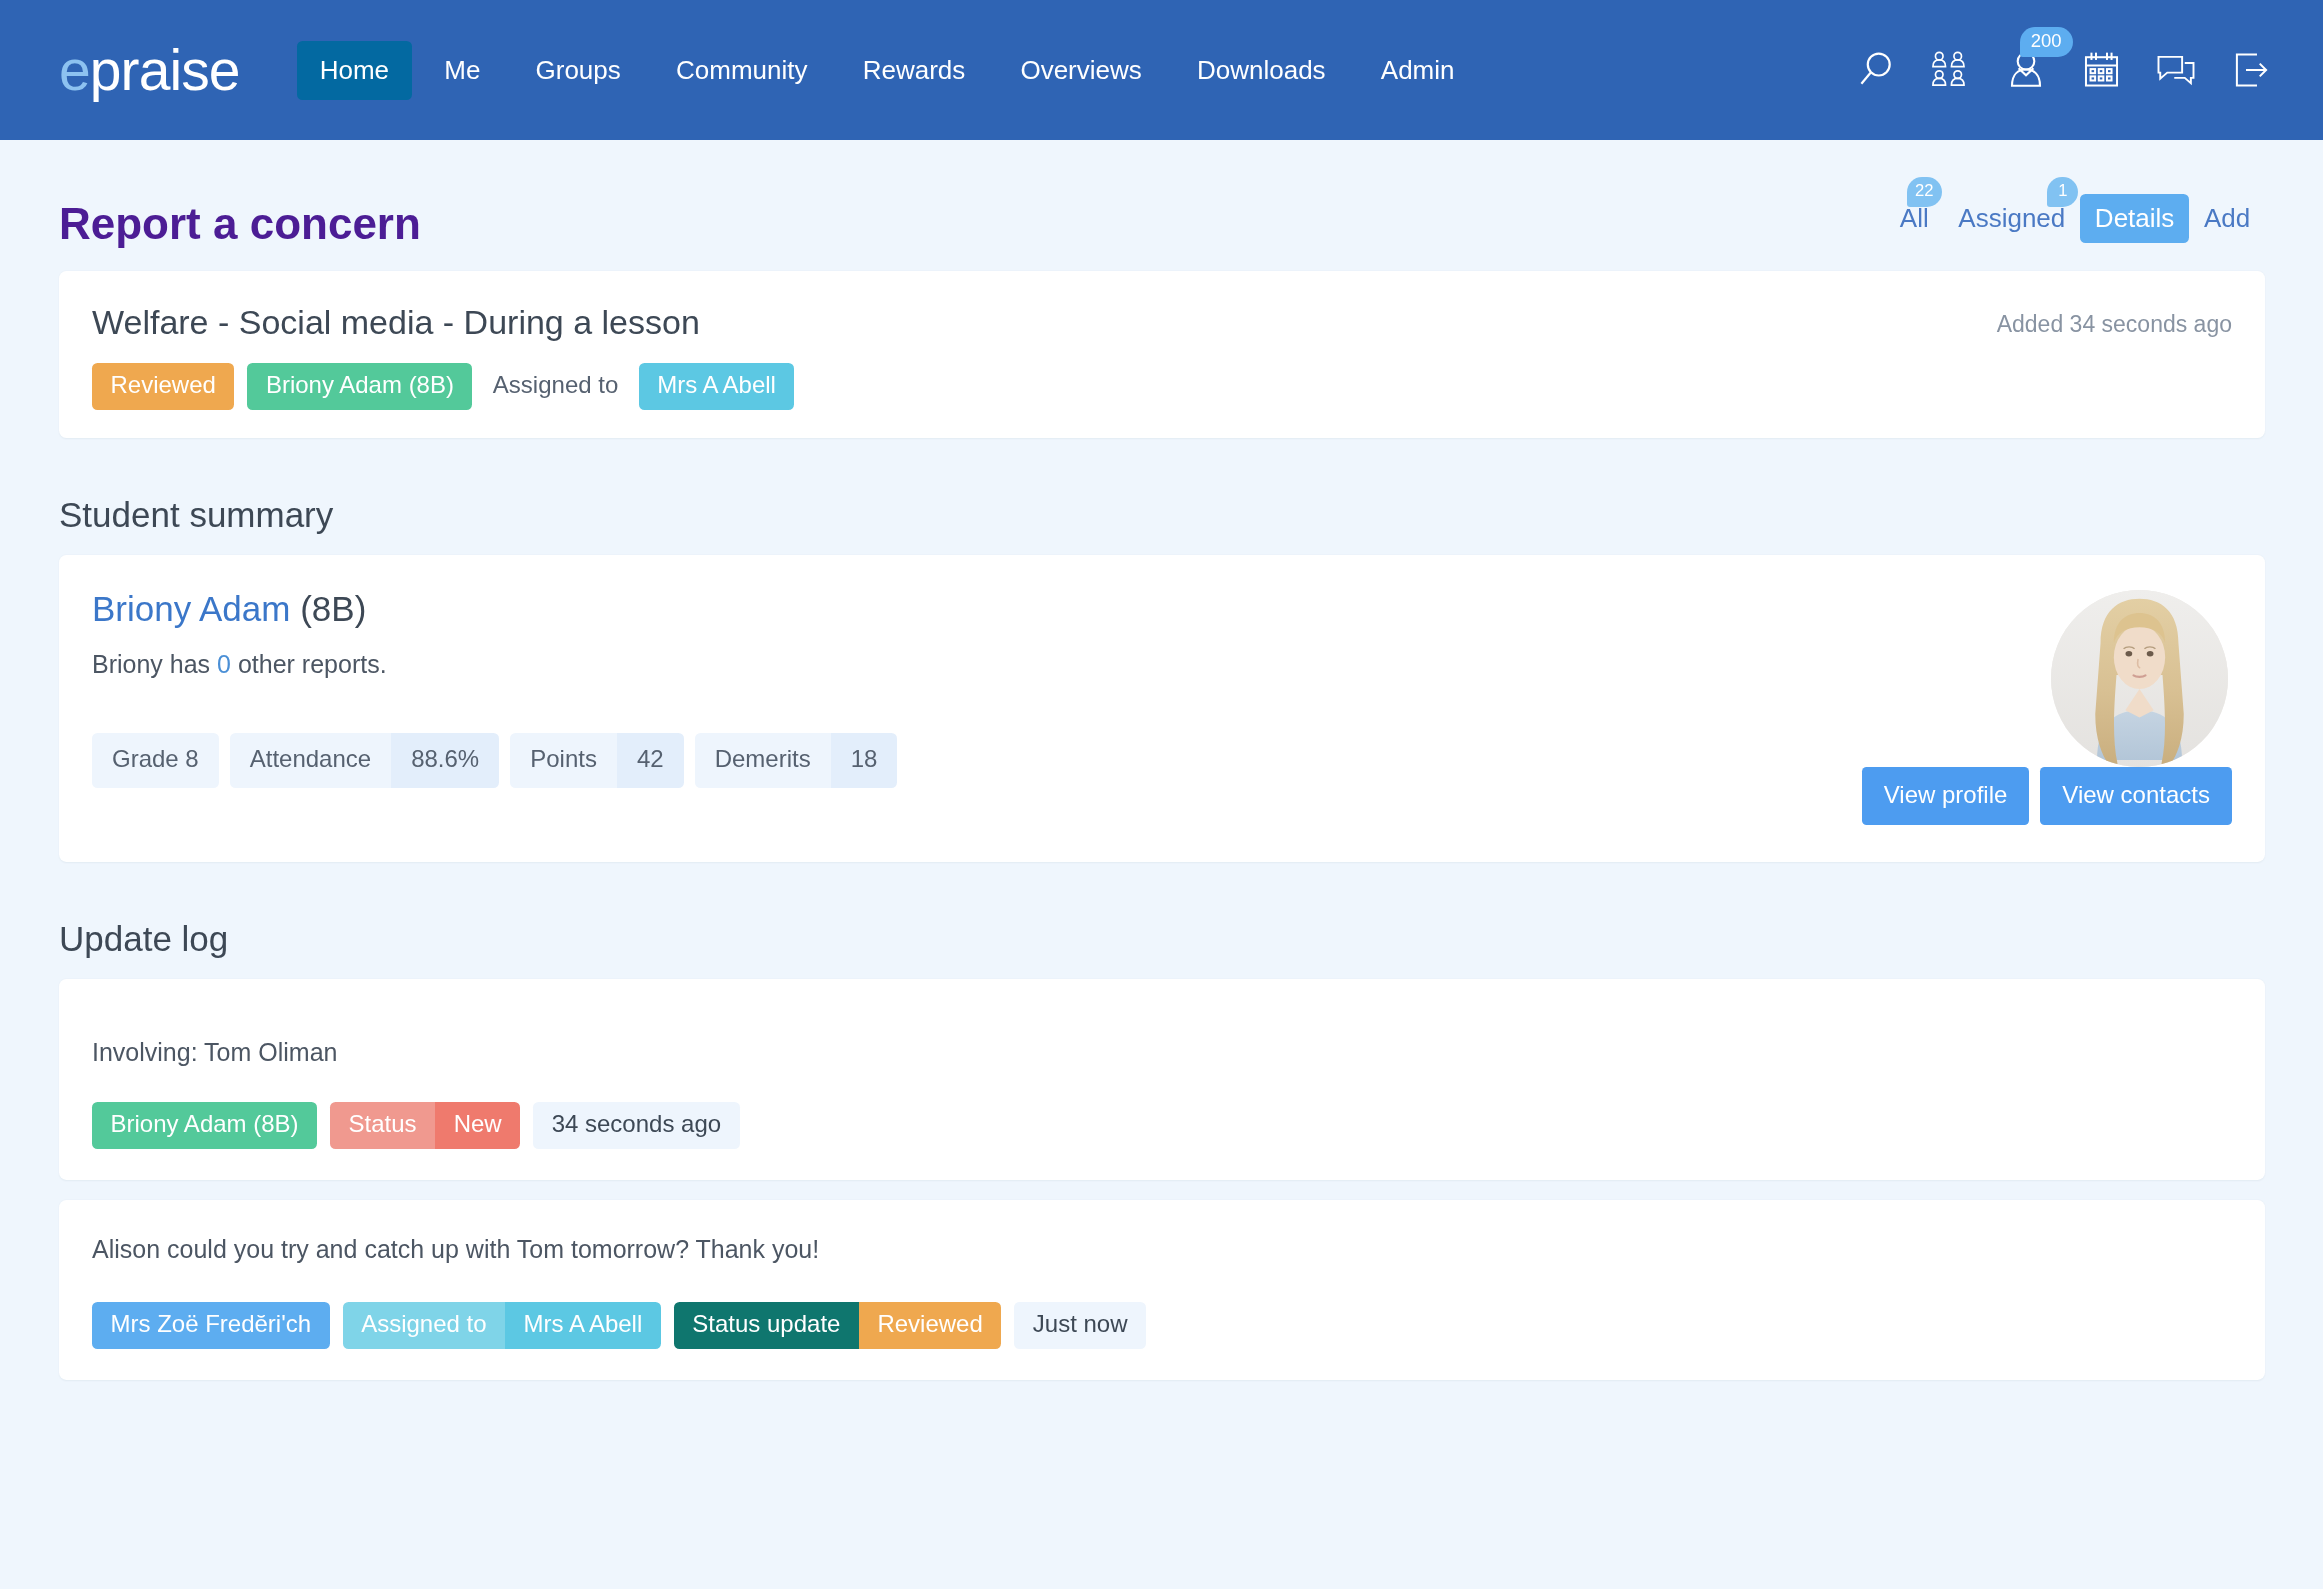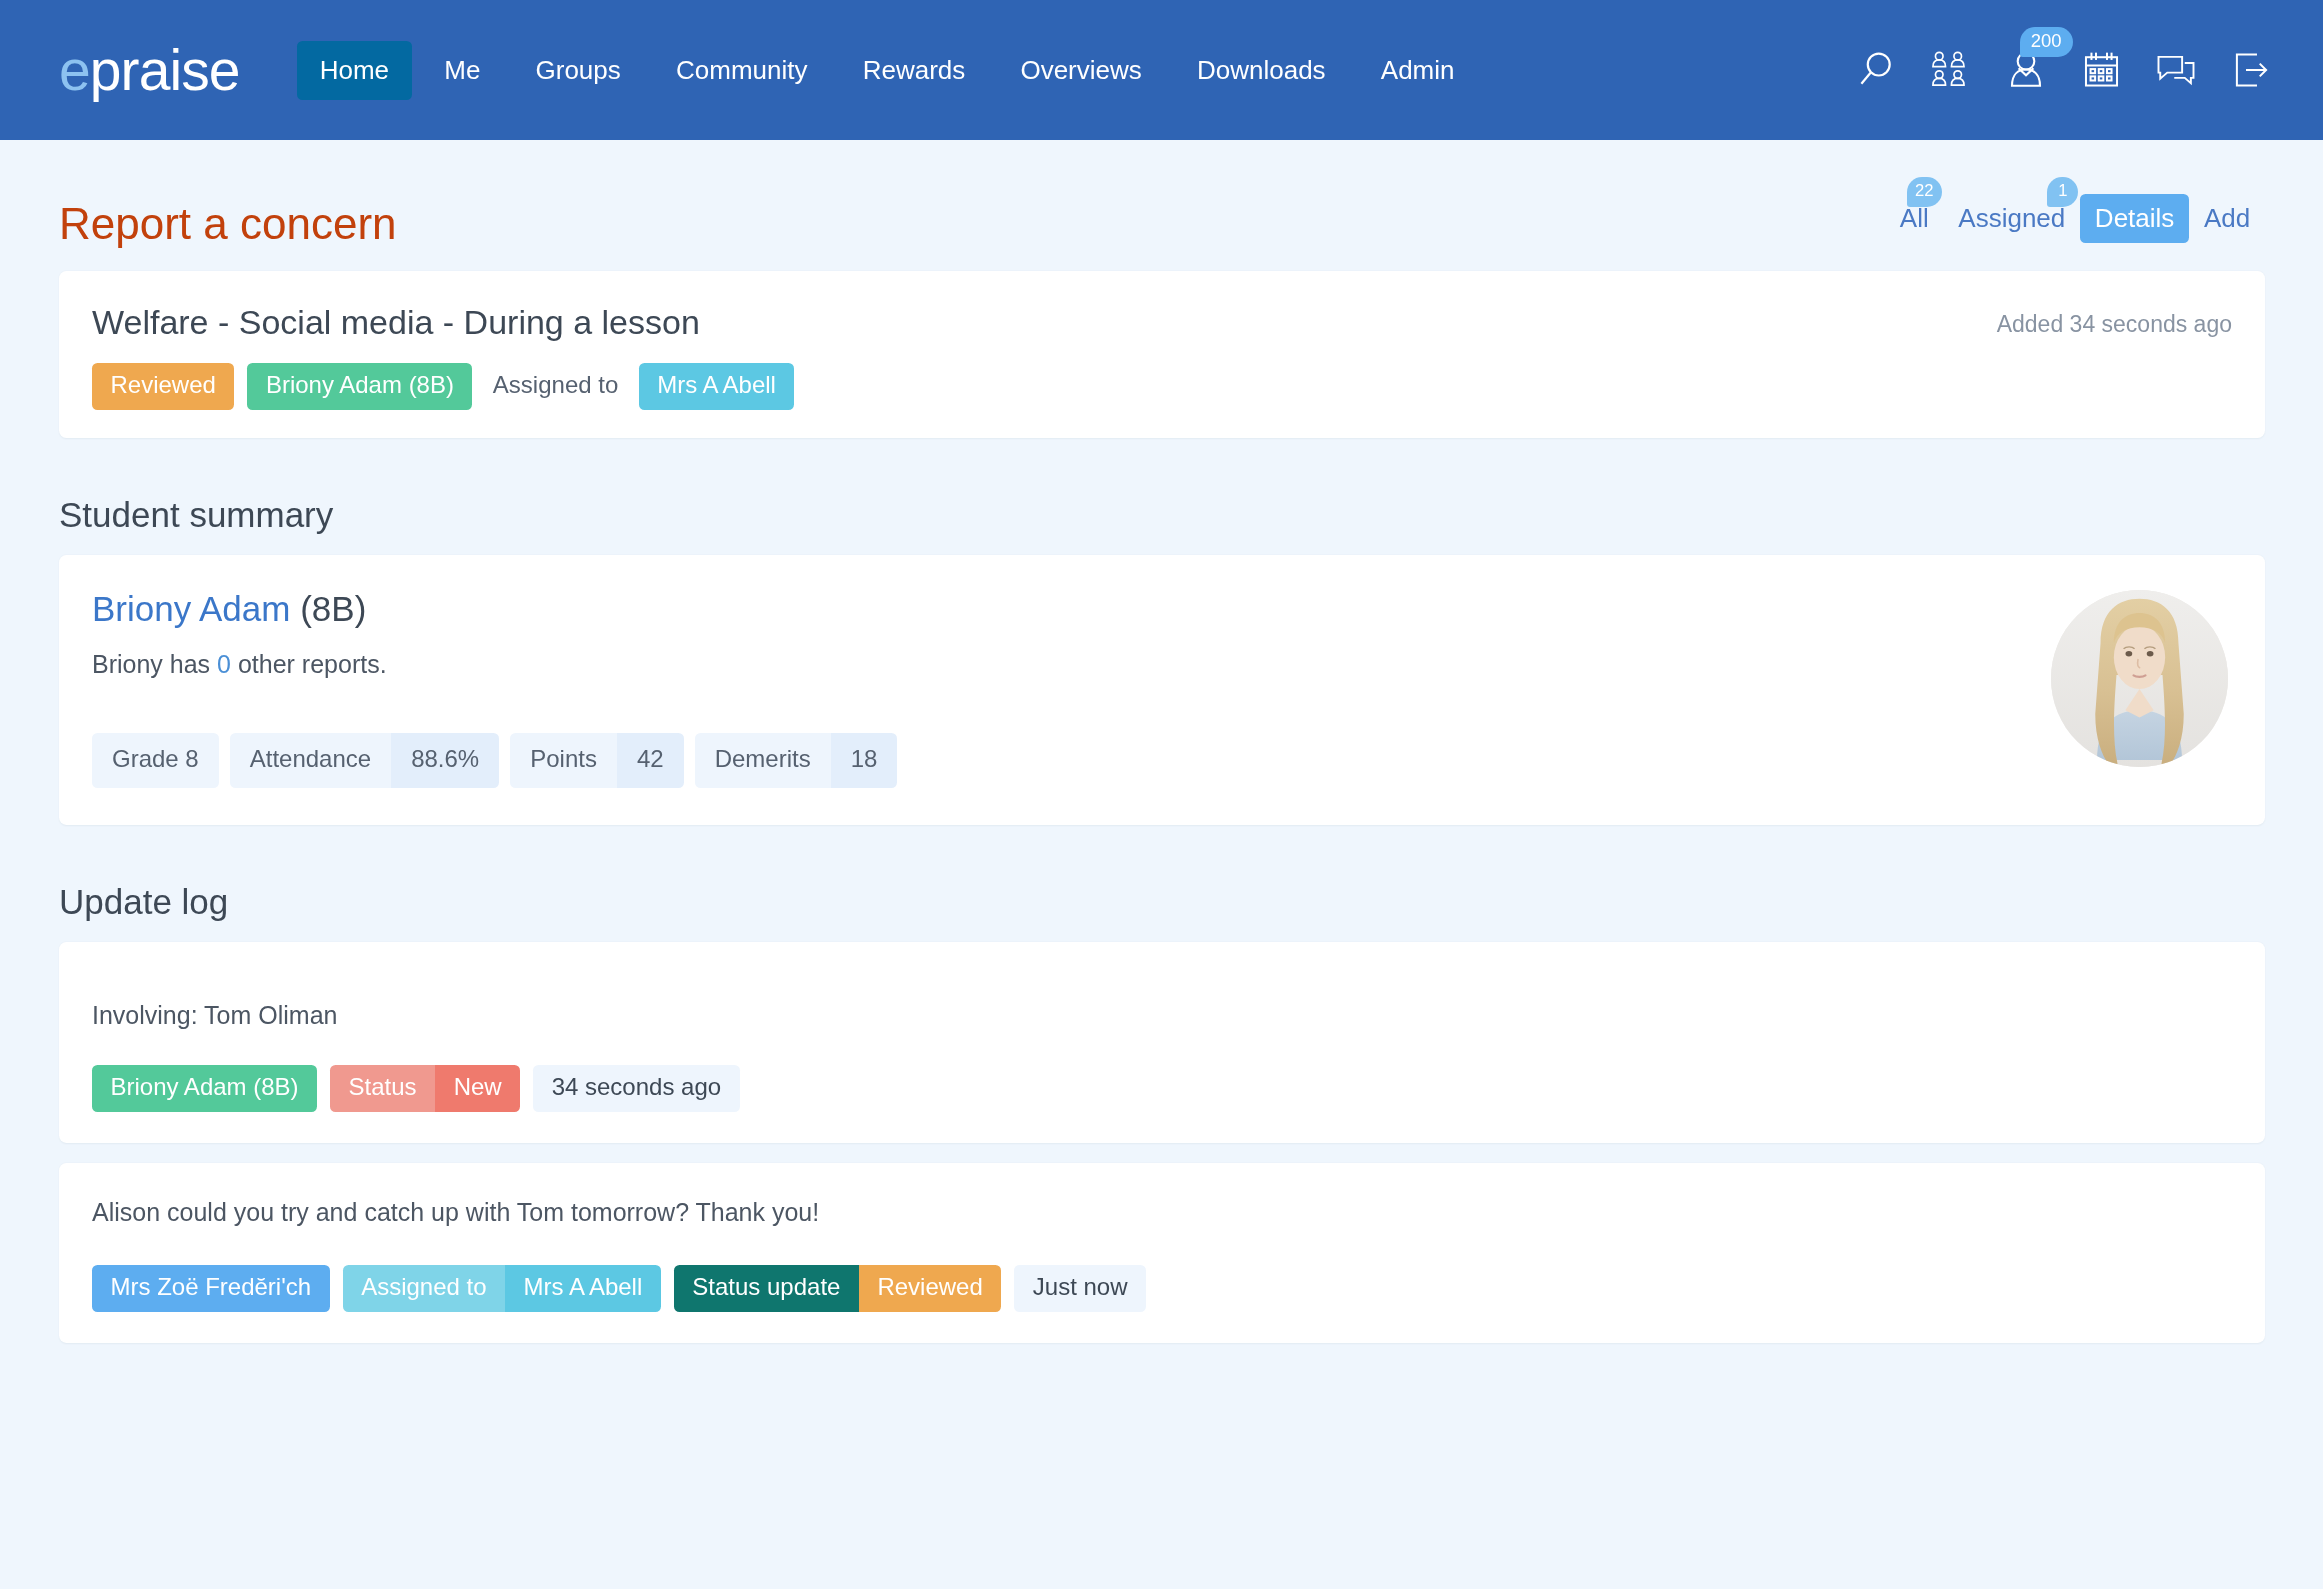--- a/index.html
+++ b/index.html
@@ -78,22 +78,22 @@
   .page { padding: 0 59px; }
 
   .page-head {
     display: flex;
     align-items: flex-end;
     padding-top: 54px;
     padding-bottom: 9.2px;
   }
   .page-title {
     font-size: 44px;
-    color: #c2410c;
-    font-weight: 400;
+    color: #4c1d95;
+    font-weight: 700;
     line-height: 1.1;
   }
   .tabs {
     margin-left: auto;
     display: flex;
     align-items: center;
     gap: 0;
     padding-bottom: 5.5px;
   }
   .tab {
@@ -445,20 +445,24 @@
           <path d="M35.5 30 C35.5 18 42 13 50 13 C58 13 64.5 18 64.5 30 C63 24 57 21 50 21 C43 21 37 24 35.5 30 Z" fill="#ddc38f"></path>
           <ellipse cx="44" cy="36" rx="1.9" ry="1.5" fill="#6c5b4b"></ellipse>
           <ellipse cx="56" cy="36" rx="1.9" ry="1.5" fill="#6c5b4b"></ellipse>
           <path d="M41 33.2 C42.5 31.8 45.8 31.8 47.2 33.2" stroke="#b59d7e" stroke-width="0.8" fill="none"></path>
           <path d="M52.8 33.2 C54.2 31.8 57.5 31.8 59 33.2" stroke="#b59d7e" stroke-width="0.8" fill="none"></path>
           <path d="M49.2 39 C48.6 42 48.8 43.6 50.4 44" stroke="#ddbda4" stroke-width="0.9" fill="none"></path>
           <path d="M46.6 48.2 C48.2 49.4 51.8 49.4 53.4 48.2" stroke="#cf9f93" stroke-width="1.2" fill="none" stroke-linecap="round"></path>
           <path d="M50 56 L42 68 L50 72 L58 68 Z" fill="#f0dcc9"></path>
         </svg>
       </div>
+      <div class="action-btns">
+        <button class="btn">View profile</button>
+        <button class="btn">View contacts</button>
+      </div>
     </div>
   </div>
 
   <div class="section-heading">Update log</div>
 
   <div class="card log-card">
     <div class="log-sub">Involving: Tom Oliman</div>
     <div class="log-chips">
       <span class="chip green">Briony Adam (8B)</span>
       <span class="chip-group">

